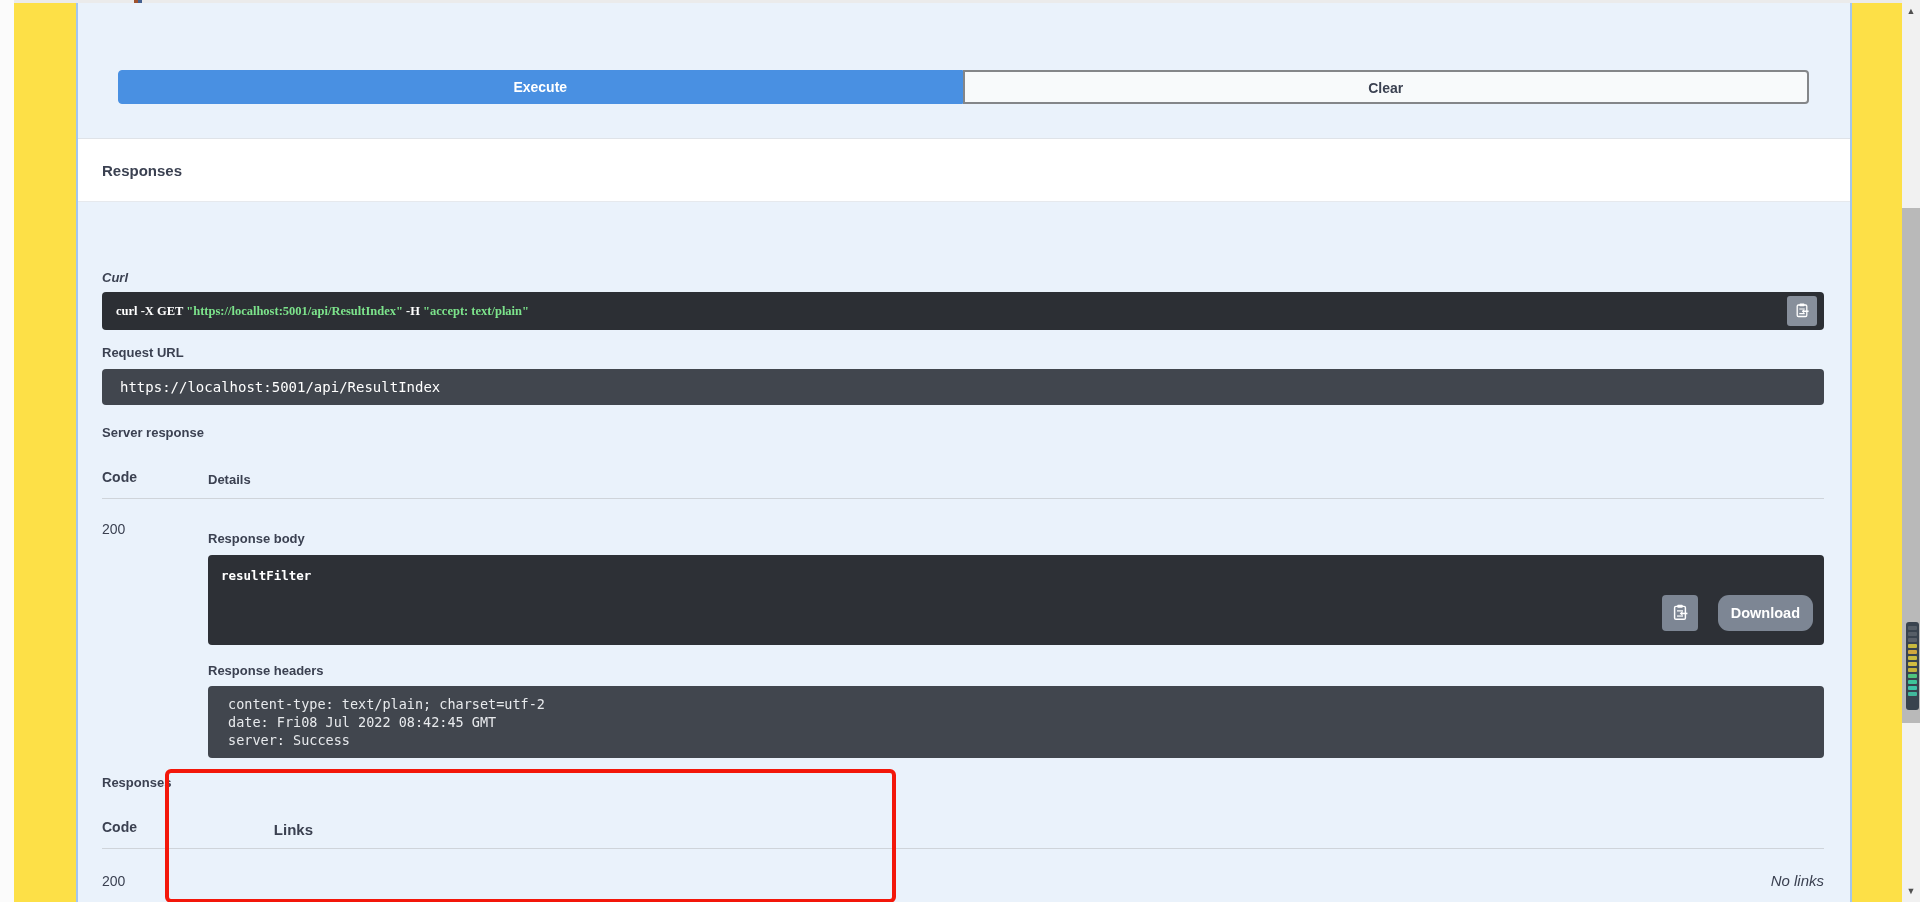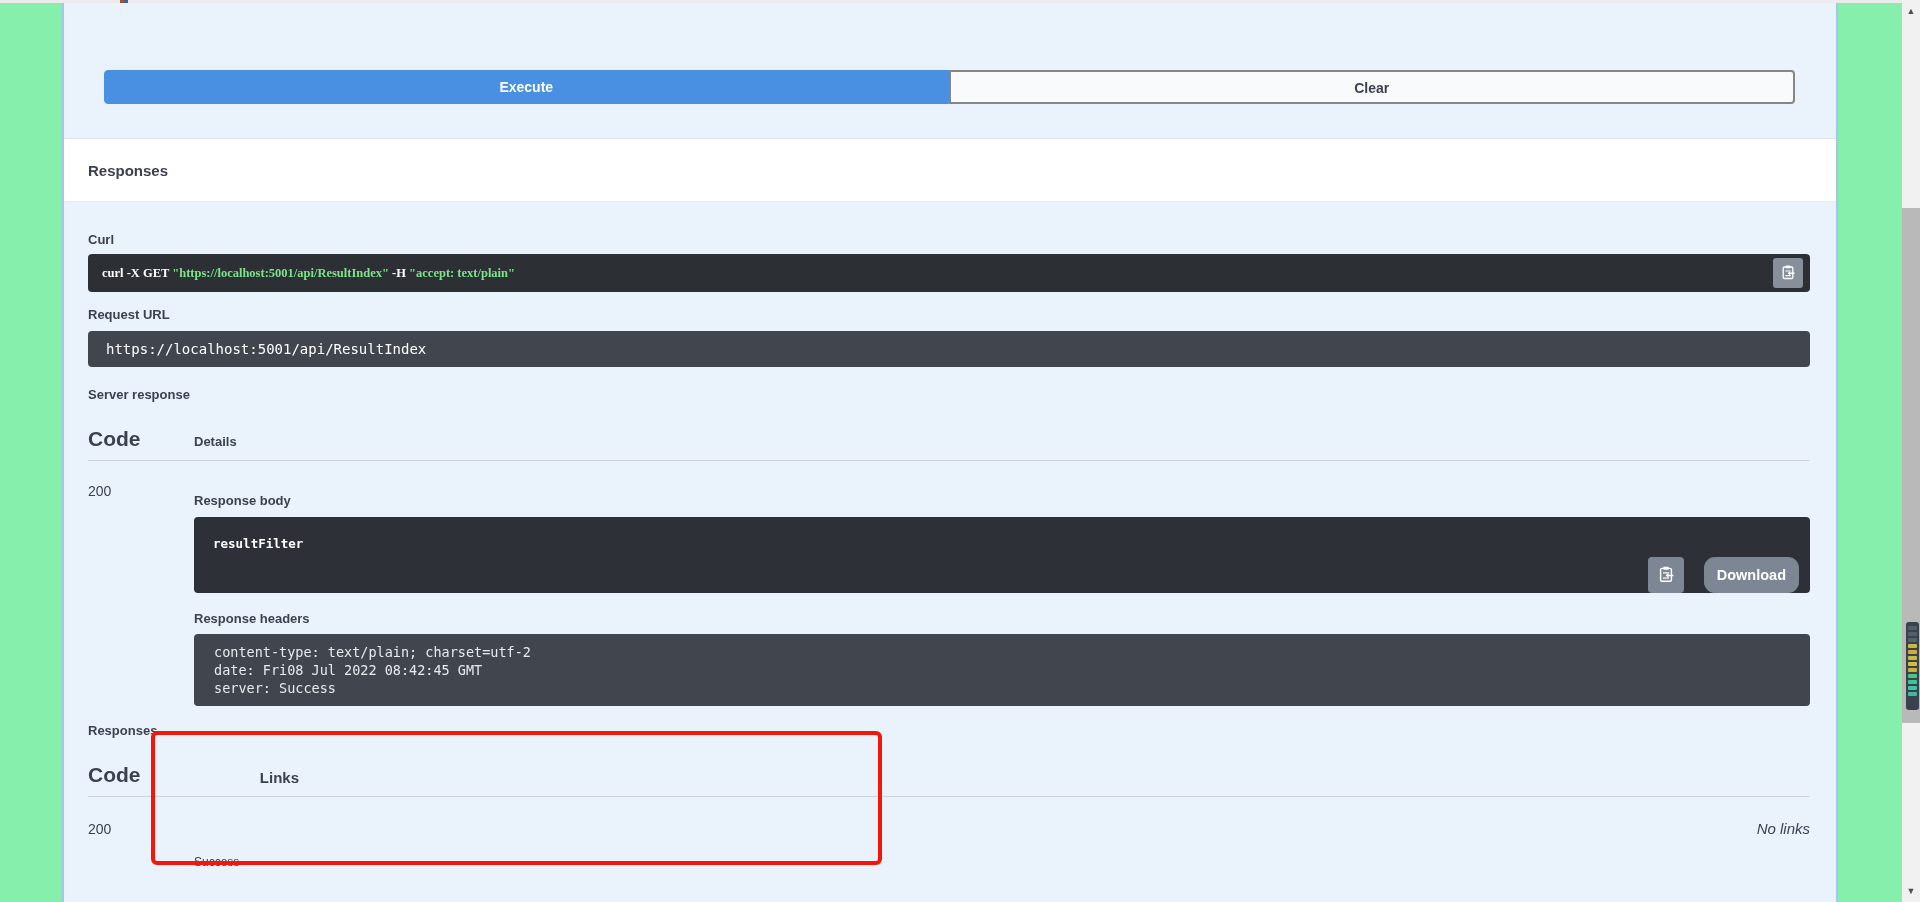--- a/index.html
+++ b/index.html
@@ -1,19 +1,19 @@
 <!DOCTYPE html>
 <html><head>
 <meta charset="utf-8">
 <style>
   * { margin:0; padding:0; box-sizing:border-box; }
   html,body { width:1920px; height:902px; overflow:hidden; background:#fbfbfb;
     font-family:"Liberation Sans", sans-serif; color:#3b4151; }
 
-  .page { position:absolute; left:0; top:0; width:1902px; height:902px; background:#86efac; }
+  .page { position:absolute; left:14px; top:0; width:1902px; height:902px; background:#fde047; }
 
   .topstrip { position:absolute; left:0; top:0; width:1902px; height:3px; background:#ebebeb; }
   .top-fragment { position:absolute; left:120px; top:0; width:8px; height:3px;
     background:linear-gradient(90deg,#a0522d 0 4px,#44608f 4px 8px); }
 
   .opblock { position:absolute; left:62px; top:3px; width:1776px; height:899px;
     background:#eaf2fb; border-left:2px solid #a3c6ee; border-right:2px solid #a3c6ee; }
 
   
   .btn-row { display:flex; margin:67px 41px 0 40px; height:34px; }
@@ -30,21 +30,21 @@
     display:flex; align-items:center; padding-left:24px; }
   .section-band .title { font-size:15px; font-weight:bold; color:#3b4151; }
 
   .content { padding:0 26px 0 24px; position:relative; }
 
   .lbl { font-size:13px; font-weight:bold; color:#3b4151; line-height:15px; }
 
   .darkbox { border-radius:4px; position:relative;
     font-family:"DejaVu Sans Mono","Liberation Mono",monospace; }
 
-  .curl-label { margin-top:30px; }
+  .curl-label { margin-top:68px;font-style:italic; }
   .curl-box { margin-top:7px; height:38px; background:#2c2f34; padding:12px 46px 0 14px;
     font-size:12.5px; font-weight:bold; white-space:nowrap; overflow:hidden;font-family:Liberation Serif, serif; }
   .tok-plain { color:#ffffff; }
   .tok-string { color:#7ce38b; }
   .curl-copy-btn { position:absolute; right:7px; top:4px; width:30px; height:30px;
     background:#878f9b; border-radius:3px; border:none; display:flex;
     align-items:center; justify-content:center; cursor:pointer; }
 
   .cursor-dots { position:absolute; left:528px; top:313px; width:5px; }
   .dot-blue { width:5px; height:6px; background:#4668cf; }
@@ -54,29 +54,29 @@
   .url-box { margin-top:9px; height:36px; background:#41464e; color:#ffffff;
     font-size:14px; line-height:36px; padding-left:18px; }
 
   .srvresp-label { margin-top:20px; }
 
   .tbl-head { display:flex; margin-top:26px; padding-bottom:10px;
     border-bottom:1px solid #cfd4da; align-items:flex-end; }
   .col-code { width:106px; }
   .col-desc { flex:1; }
   .col-links { width:130px; text-align:right; }
-  .code-head { font-size:21px; font-weight:bold; line-height:22px; }
+  .code-head { font-size:14px; font-weight:bold; line-height:22px; }
   .col-head { font-size:13px; font-weight:bold; line-height:16px; }
   .links-head { font-size:15px; font-weight:bold; padding-right:25px; }
 
   .tbl-row { display:flex; padding-top:21px; }
   .code-val { font-size:14px; line-height:18px; }
 
   .respbody-label { margin-top:11px; }
-  .respbody-box { margin-top:9px; height:76px; background:#2d3036; padding:19px;
+  .respbody-box { margin-top:9px; height:90px; background:#2d3036; padding:13px;
     font-size:12.5px; font-weight:bold; color:#ffffff; }
   .box-actions { position:absolute; right:11px; top:40px; display:flex; }
   .copy-btn { width:36px; height:36px; background:#7d8694; border-radius:4px; border:none;
     display:flex; align-items:center; justify-content:center; cursor:pointer; }
   .download-btn { margin-left:20px; height:36px; padding:0 13px; background:#7d8694;
     border:none; border-radius:11px; color:#fff; font-size:14.5px; font-weight:bold;
     font-family:"Liberation Sans",sans-serif; cursor:pointer; }
 
   .respheaders-label { margin-top:18px; }
   .respheaders-box { margin-top:8px; height:72px; background:#41464e; padding:9px 20px;

